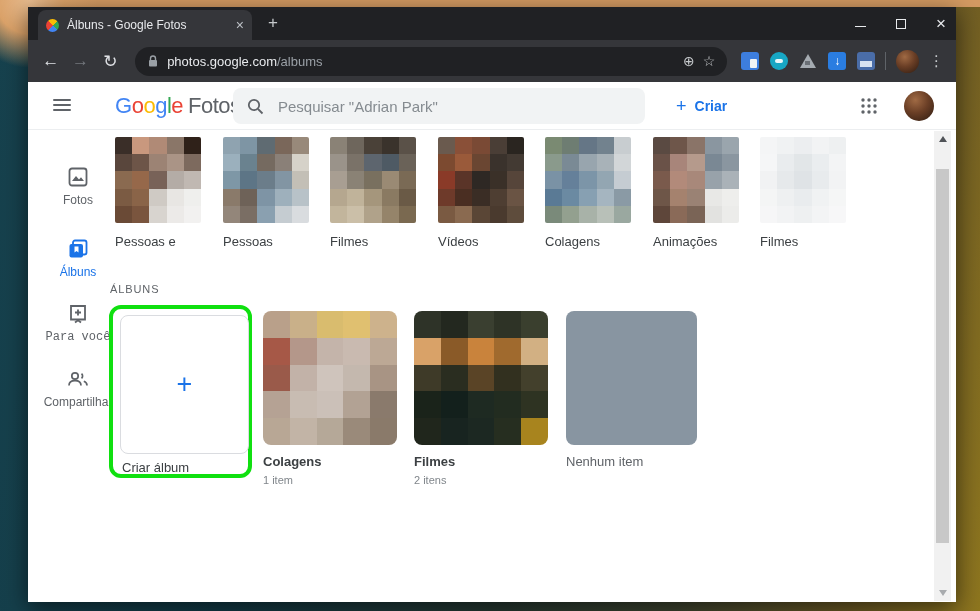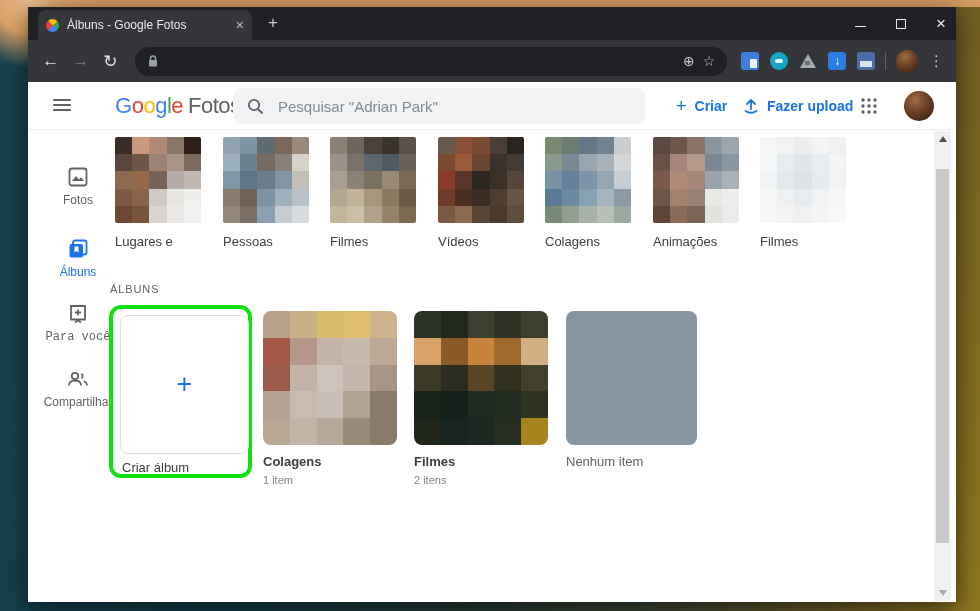--- a/index.html
+++ b/index.html
@@ -145,20 +145,23 @@
   <div class="toolbar">
     <span class="spacer-s"></span>
     <span class="nav-ic">←</span>
     <span class="nav-ic disabled">→</span>
     <span class="nav-ic">↻</span>
     <div class="urlpill">
       <svg width="12" height="14" viewBox="0 0 12 14">
         <path d="M3.5 6 V4.5 a2.5 2.5 0 0 1 5 0 V6" fill="none" stroke="#9aa0a6" stroke-width="1.4"></path>
         <rect x="2" y="6" width="8" height="6.5" rx="1" fill="#9aa0a6"></rect>
       </svg>
+      <span>
+        <span class="url-host">photos.google.com</span><span class="url-path">/albums</span>
+      </span>
       <span class="grow"></span>
       <span class="pill-ic">⊕</span>
       <span class="pill-ic">☆</span>
     </div>
     <div class="ext-row">
       <span class="ext ext-translate"></span>
       <span class="ext ext-teal"></span>
       <span class="ext ext-drive"></span>
       <span class="ext ext-download">↓</span>
       <span class="ext ext-save"></span>
@@ -180,27 +183,20 @@
     <div class="searchbox">
       <svg width="17" height="17" viewBox="0 0 17 17">
         <circle cx="7" cy="7" r="5.2" fill="none" stroke="#5f6368" stroke-width="1.8"></circle>
         <line x1="11" y1="11" x2="15.5" y2="15.5" stroke="#5f6368" stroke-width="1.8"></line>
       </svg>
       <input type="text" placeholder="Pesquisar &quot;Adrian Park&quot;" style="">
     </div>
     <div class="hdr-btn btn-create">
       <span class="plus-glyph">+</span>
       <span>Criar</span>
-    </div>
-    <div class="hdr-btn btn-upload">
-      <svg width="16" height="17" viewBox="0 0 16 17">
-        <path d="M8 2 L12 6 M8 2 L4 6 M8 2 V11" fill="none" stroke="#1a73e8" stroke-width="1.8" stroke-linecap="round"></path>
-        <path d="M2.5 13 q5.5 3.5 11 0" fill="none" stroke="#1a73e8" stroke-width="1.8" stroke-linecap="round"></path>
-      </svg>
-      <span>Fazer upload</span>
     </div>
     <svg class="appsgrid" width="18" height="18" viewBox="0 0 18 18">
       <g fill="#5f6368">
         <circle cx="3" cy="3" r="1.7"></circle>
           <circle cx="9" cy="3" r="1.7"></circle>
           <circle cx="15" cy="3" r="1.7"></circle>
         <circle cx="3" cy="9" r="1.7"></circle>
           <circle cx="9" cy="9" r="1.7"></circle>
           <circle cx="15" cy="9" r="1.7"></circle>
         <circle cx="3" cy="15" r="1.7"></circle>
@@ -275,21 +271,21 @@
             <div style="background: rgb(138, 100, 72);"></div>
             <div style="background: rgb(207, 202, 196);"></div>
             <div style="background: rgb(232, 230, 227);"></div>
             <div style="background: rgb(239, 239, 237);"></div>
             <div style="background: rgb(106, 74, 54);"></div>
             <div style="background: rgb(122, 85, 62);"></div>
             <div style="background: rgb(216, 212, 207);"></div>
             <div style="background: rgb(236, 234, 232);"></div>
             <div style="background: rgb(242, 241, 240);"></div>
           </div>
-          <div class="cat-label">Lugares e</div>
+          <div class="cat-label">Pessoas e</div>
         </div>
         <div class="cat-item" style="left: 195px;">
           <div class="cat-thumb">
             <div style="background: rgb(143, 163, 176);"></div>
             <div style="background: rgb(126, 149, 164);"></div>
             <div style="background: rgb(95, 107, 114);"></div>
             <div style="background: rgb(122, 103, 90);"></div>
             <div style="background: rgb(152, 137, 122);"></div>
             <div style="background: rgb(155, 176, 189);"></div>
             <div style="background: rgb(106, 130, 143);"></div>

